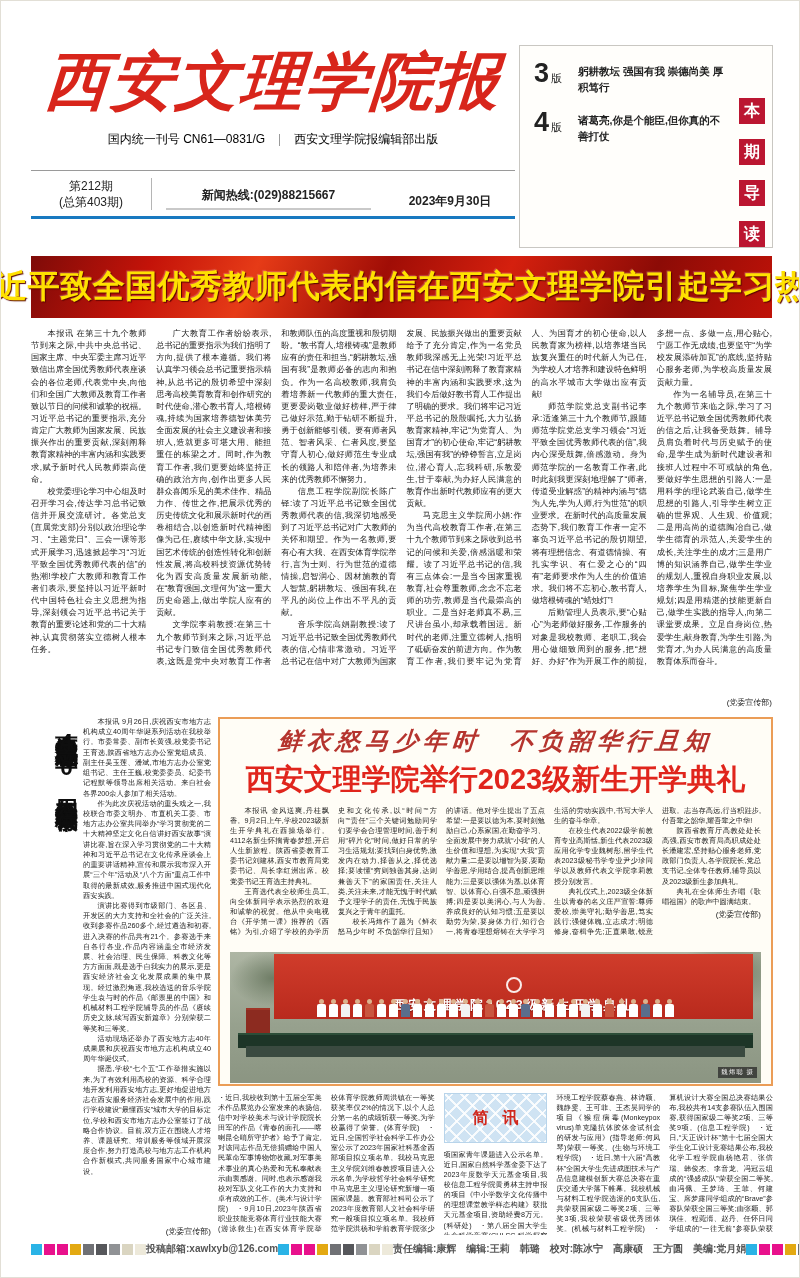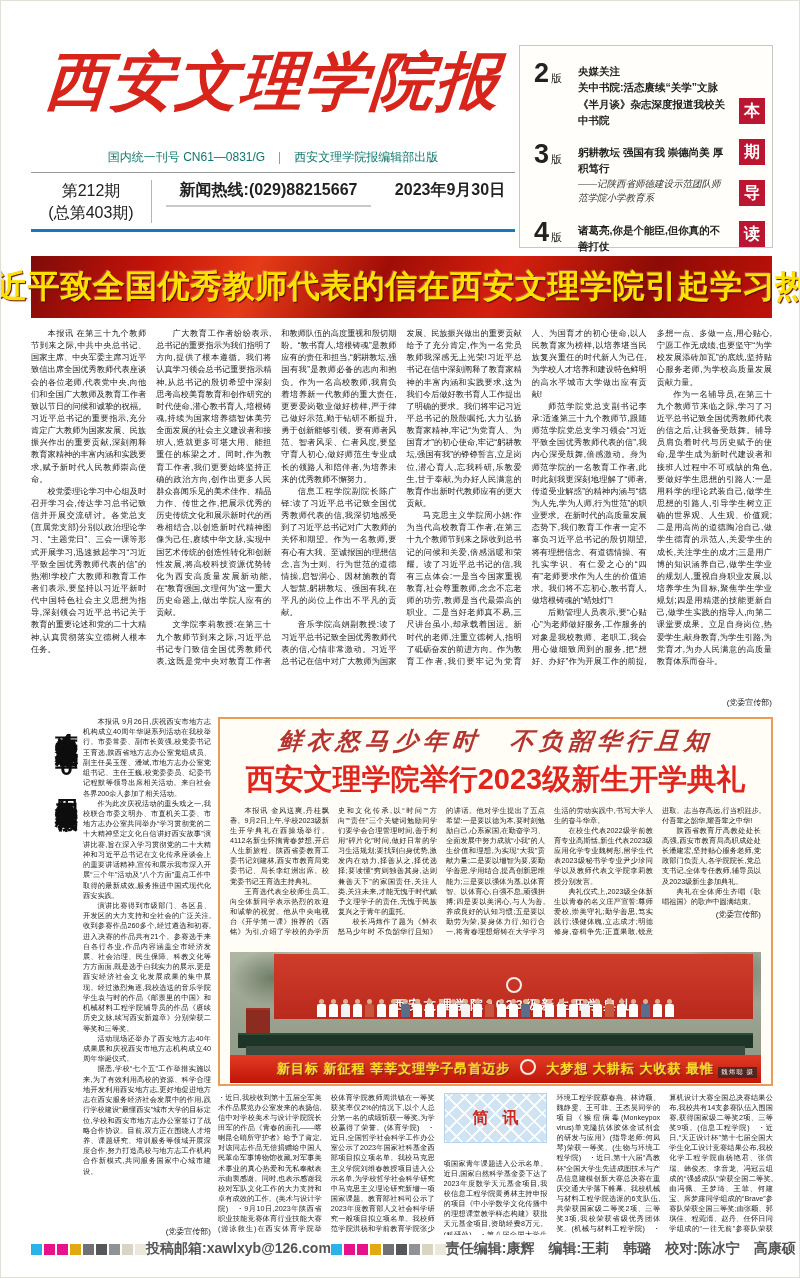--- a/index.html
+++ b/index.html
@@ -3,24 +3,24 @@
 <meta charset="utf-8">
 <style>
   html,body{margin:0;padding:0;background:#f2efe9;}
   .page{position:relative;width:800px;height:1278px;background:#fff;border:1px solid #e2dfd6;
         box-sizing:border-box;overflow:hidden;font-family:"Liberation Sans","DejaVu Sans",sans-serif;color:#222;}
   
   .masthead{position:absolute;left:30px;top:38px;width:484px;}
   .m-title{font-size:63px;font-weight:900;font-style:italic;color:#d8251b;letter-spacing:2px;
            transform:skewX(-4deg);white-space:nowrap;line-height:1.35;text-align:center;}
   .m-pinyin{margin-top:2px;text-align:center;font-size:17px;font-weight:bold;letter-spacing:3px;word-spacing:16px;color:#111;}
-  .m-row1{margin-top:25px;display:flex;justify-content:center;align-items:center;font-size:12px;color:#0f766e;
-          border-bottom:1px solid #9a9a9a;padding-bottom:6px;}
+  .m-row1{margin-top:7px;display:flex;justify-content:center;align-items:center;font-size:12px;color:#000000;
+          border-bottom:1px solid #9a9a9a;padding-bottom:22px;}
   .m-row1 .sep{width:1px;height:12px;background:#9a9a9a;margin:0 14px;}
-  .m-row2{display:flex;align-items:flex-start;font-size:16px;padding:7px 0 6px 0;}
+  .m-row2{display:flex;align-items:flex-end;font-size:12px;padding:7px 0 6px 0;}
   .m-issue{width:120px;text-align:center;border-right:1px solid #b5b5b5;line-height:1.35;}
   .m-hot{flex:1;text-align:center;border-bottom:2px solid #c9c9c9;padding-bottom:4px;margin:0 14px;font-weight:bold;}
   .m-date{width:130px;text-align:center;font-weight:bold;}
   .m-blue{height:3px;background:#1879c0;}
   
   .guide{position:absolute;left:518px;top:44px;width:254px;height:203px;border:1px solid #c9c7c2;
          background:#fffefb;box-sizing:border-box;padding:14px 44px 8px 14px;}
   .g-item{display:flex;margin-bottom:13px;}
   .g-page{width:44px;flex:none;}
   .g-num{font-size:27px;font-weight:bold;color:#222;line-height:1;}
@@ -76,28 +76,28 @@
   .podium{position:absolute;left:16px;top:56px;width:24px;height:34px;background:#8c2b20;border-top:2px solid #a03527;}
   .ph-banner{position:absolute;left:0;right:0;bottom:0;height:28px;background:linear-gradient(#e23b24,#c01508);
      display:flex;align-items:center;justify-content:center;gap:10px;}
   .ph-banner-text{font-size:13px;font-weight:900;color:#ffd91c;letter-spacing:1px;white-space:nowrap;
      text-shadow:0 0 2px rgba(255,255,255,.45),1px 1px 1px #6d0a03;}
   .ph-credit{position:absolute;right:4px;bottom:5px;background:rgba(40,40,40,.75);color:#eee;font-size:6.5px;
      padding:1px 3px;letter-spacing:1px;}
   
   .briefs{position:absolute;left:217px;top:1092px;width:555px;height:142px;display:flex;gap:9px;overflow:hidden;}
   .b-col{flex:1;font-size:7.2px;line-height:1.4;text-align:justify;color:#1c1c1c;overflow:hidden;}
-  .b-badge{height:50px;margin-bottom:16px;background-color:#cfe3f3;border:1px solid #b8d4ea;box-sizing:border-box;
+  .b-badge{height:50px;margin-bottom:7px;background-color:#cfe3f3;border:1px solid #b8d4ea;box-sizing:border-box;
      background-image:repeating-linear-gradient(45deg,rgba(255,255,255,.85) 0 2px,transparent 2px 11px),
                       repeating-linear-gradient(-45deg,rgba(255,255,255,.85) 0 2px,transparent 2px 11px);
      display:flex;align-items:center;justify-content:center;}
   .b-badge span{font-size:16px;font-weight:900;color:#d0281e;letter-spacing:14px;text-indent:14px;}
   
   .footer{position:absolute;left:30px;top:1241px;width:714px;height:14px;display:flex;align-items:center;
-          justify-content:space-between;font-size:14px;color:#4a4a4a;}
+          justify-content:space-between;font-size:10px;color:#4a4a4a;}
   .strip{display:flex;gap:2px;}
   .strip i{width:11px;height:11px;display:block;}
   .f-text{white-space:nowrap;font-weight:bold;color:#555;}
 </style>
 </head>
 <body>
 
 <div class="page">
 
   <div class="masthead">
@@ -114,35 +114,24 @@
       </div>
       <div class="m-hot">新闻热线:(029)88215667</div>
       <div class="m-date">2023年9月30日</div>
     </div>
     <div class="m-blue"></div>
   </div>
 
   <div class="guide">
     <div class="g-item">
       <div class="g-page">
-        <span class="g-num">2</span><span class="g-ban">版</span>
-      </div>
-      <div class="g-lines">
-        <div class="g-line">央媒关注</div>
-        <div class="g-line">关中书院:活态赓续“关学”文脉</div>
-        <div class="g-line">《半月谈》杂志深度报道我校关中书院</div>
-      </div>
-    </div>
-    <div class="g-item">
-      <div class="g-page">
         <span class="g-num">3</span><span class="g-ban">版</span>
       </div>
       <div class="g-lines">
         <div class="g-line">躬耕教坛 强国有我 崇德尚美 厚积笃行</div>
-        <div class="g-line ital">——记陕西省师德建设示范团队师范学院小学教育系</div>
       </div>
     </div>
     <div class="g-item">
       <div class="g-page">
         <span class="g-num">4</span><span class="g-ban">版</span>
       </div>
       <div class="g-lines">
         <div class="g-line">诸葛亮,你是个能臣,但你真的不善打仗</div>
       </div>
     </div>
@@ -157,21 +146,21 @@
   <div class="banner">
     <div class="banner-text">习近平致全国优秀教师代表的信在西安文理学院引起学习热潮</div>
   </div>
 
   <div class="lead">
     <div class="lead-cols">
       <p>本报讯 在第三十九个教师节到来之际,中共中央总书记、国家主席、中央军委主席习近平致信出席全国优秀教师代表座谈会的各位老师,代表党中央,向他们和全国广大教师及教育工作者致以节日的问候和诚挚的祝福。习近平总书记的重要指示,充分肯定广大教师为国家发展、民族振兴作出的重要贡献,深刻阐释教育家精神的丰富内涵和实践要求,赋予新时代人民教师崇高使命。</p>
       <p>校党委理论学习中心组及时召开学习会,传达学习总书记致信并开展交流研讨。各党总支(直属党支部)分别以政治理论学习、“主题党日”、三会一课等形式开展学习,迅速掀起学习“习近平致全国优秀教师代表的信”的热潮!学校广大教师和教育工作者们表示,要坚持以习近平新时代中国特色社会主义思想为指导,深刻领会习近平总书记关于教育的重要论述和党的二十大精神,认真贯彻落实立德树人根本任务。</p>
       <p>广大教育工作者纷纷表示,总书记的重要指示为我们指明了方向,提供了根本遵循。我们将认真学习领会总书记重要指示精神,从总书记的殷切希望中深刻思考高校美育教育和创作研究的时代使命,潜心教书育人,培根铸魂,持续为国家培养德智体美劳全面发展的社会主义建设者和接班人,造就更多可堪大用、能担重任的栋梁之才。同时,作为教育工作者,我们更要始终坚持正确的政治方向,创作出更多人民群众喜闻乐见的美术佳作、精品力作、传世之作,把展示优秀的历史传统文化和展示新时代的画卷相结合,以创造新时代精神图像为己任,赓续中华文脉,实现中国艺术传统的创造性转化和创新性发展,将高校科技资源优势转化为西安高质量发展新动能,在“教育强国,文理何为”这一重大历史命题上,做出学院人应有的贡献。</p>
       <p>文学院李莉教授:在第三十九个教师节到来之际,习近平总书记专门致信全国优秀教师代表,这既是党中央对教育工作者和教师队伍的高度重视和殷切期盼。“教书育人,培根铸魂”是教师应有的责任和担当,“躬耕教坛,强国有我”是教师必备的志向和抱负。作为一名高校教师,我肩负着培养新一代教师的重大责任,更要爱岗敬业做好榜样,严于律己做好示范,勤于钻研不断提升,勇于创新能够引领。要有师者风范、智者风采、仁者风度,要坚守育人初心,做好师范生专业成长的领路人和陪伴者,为培养未来的优秀教师不懈努力。</p>
-      <p>信息工程学院副院长陈广铎:读了习近平总书记致全国优秀教师代表的信,我深切地感受到了习近平总书记对广大教师的关怀和期望。作为一名教师,要有心有大我、至诚报国的理想信念,言为士则、行为世范的道德情操,启智润心、因材施教的育人智慧,躬耕教坛、强国有我,在平凡的岗位上作出不平凡的贡献。</p>
+      <p>信息工程学院副院长陈广铎:读了习近平总书记致全国优秀教师代表的信,我深切地感受到了习近平总书记对广大教师的关怀和期望。作为一名教师,要有心有大我、在西安体育学院举行,言为士则、行为世范的道德情操,启智润心、因材施教的育人智慧,躬耕教坛、强国有我,在平凡的岗位上作出不平凡的贡献。</p>
       <p>音乐学院高娟副教授:读了习近平总书记致全国优秀教师代表的信,心情非常激动。习近平总书记在信中对广大教师为国家发展、民族振兴做出的重要贡献给予了充分肯定,作为一名党员教师我深感无上光荣!习近平总书记在信中深刻阐释了教育家精神的丰富内涵和实践要求,这为我们今后做好教书育人工作提出了明确的要求。我们将牢记习近平总书记的殷殷嘱托,大力弘扬教育家精神,牢记“为党育人、为国育才”的初心使命,牢记“躬耕教坛,强国有我”的铮铮誓言,立足岗位,潜心育人,忘我科研,乐教爱生,甘于奉献,为办好人民满意的教育作出新时代教师应有的更大贡献。</p>
       <p>马克思主义学院周小娟:作为当代高校教育工作者,在第三十九个教师节到来之际收到总书记的问候和关爱,倍感温暖和荣耀。读了习近平总书记的信,我有三点体会:一是当今国家重视教育,社会尊重教师,念念不忘老师的功劳,教师是当代最崇高的职业。二是当好老师真不易,三尺讲台虽小,却承载着国运。新时代的老师,注重立德树人,指明了砥砺奋发的前进方向。作为教育工作者,我们要牢记为党育人、为国育才的初心使命,以人民教育家为榜样,以培养堪当民族复兴重任的时代新人为己任,为学校人才培养和建设特色鲜明的高水平城市大学做出应有贡献!</p>
       <p>师范学院党总支副书记李承:适逢第三十九个教师节,跟随师范学院党总支学习领会“习近平致全国优秀教师代表的信”,我内心深受鼓舞,倍感激动。身为师范学院的一名教育工作者,此时此刻我更深刻地理解了“师者,传道受业解惑”的精神内涵与“德为人先,学为人师,行为世范”的职业要求。在新时代的高质量发展态势下,我们教育工作者一定不辜负习近平总书记的殷切期望,将有理想信念、有道德情操、有扎实学识、有仁爱之心的“四有”老师要求作为人生的价值追求。我们将不忘初心,教书育人,做培根铸魂的“蜡烛灯”!</p>
       <p>后勤管理人员表示,要“心贴心”为老师做好服务,工作服务的对象是我校教师、老职工,我会用心做细致周到的服务,把“想好、办好”作为开展工作的前提,多想一点、多做一点,用心贴心,宁愿工作无成绩,也要坚守“为学校发展添砖加瓦”的底线,坚持贴心服务老师,为学校高质量发展贡献力量。</p>
       <p>作为一名辅导员,在第三十九个教师节来临之际,学习了习近平总书记致全国优秀教师代表的信之后,让我备受鼓舞。辅导员肩负着时代与历史赋予的使命,是学生成为新时代建设者和接班人过程中不可或缺的角色,要做好学生思想的引路人:一是用科学的理论武装自己,做学生思想的引路人,引导学生树立正确的世界观、人生观、价值观;二是用高尚的道德陶冶自己,做学生德育的示范人,关爱学生的成长,关注学生的成才;三是用广博的知识涵养自己,做学生学业的规划人,重视自身职业发展,以培养学生为目标,聚焦学生学业规划;四是用精湛的技能更新自己,做学生实践的指导人,向第二课堂要成果。立足自身岗位,热爱学生,献身教育,为学生引路,为党育才,为办人民满意的高质量教育体系而奋斗。</p>
     </div>
     <div class="byline">(党委宣传部)</div>
   </div>
 
   <div class="anniv">
@@ -294,25 +283,20 @@
           </span><span class="person">
             <i class="p-head"></i>
             <i class="p-body" style="background: rgb(255, 255, 255);"></i>
           </span><span class="person">
             <i class="p-head"></i>
             <i class="p-body" style="background: rgb(255, 255, 255);"></i>
           </span></div>
       <div class="podium"></div>
       <div class="ph-table"></div>
       <div class="ph-stage"></div>
-      <div class="ph-banner">
-        <span class="ph-banner-text">新目标 新征程 莘莘文理学子昂首迈步</span>
-        <span class="emblem"></span>
-        <span class="ph-banner-text">大梦想 大耕耘 大收获 最惟</span>
-      </div>
       <div class="ph-credit">魏炜聪 摄</div>
     </div>
   </div>
 
   <div class="briefs">
     <div class="b-col">・近日,我校收到第十五届全军美术作品展览办公室发来的表扬信,信中对学校美术与设计学院院长田军的作品《青春的面孔——喀喇昆仑哨所守护者》给予了肯定,对该同志作品无偿捐赠给中国人民革命军事博物馆收藏,对军事美术事业的真心热爱和无私奉献表示由衷感谢。同时,也表示感谢我校对军队文化工作的大力支持和卓有成效的工作。(美术与设计学院)　・9月10日,2023年陕西省职业技能竞赛体育行业技能大赛(游泳救生)在西安体育学院举行。我</div>
     <div class="b-col">校体育学院教师周洪镇在一等奖获奖率仅2%的情况下,以个人总分第一名的成绩斩获一等奖,为学校赢得了荣誉。(体育学院)　・近日,全国哲学社会科学工作办公室公示了2023年国家社科基金西部项目拟立项名单。我校马克思主义学院刘维春教授项目进入公示名单,为学校哲学社会科学研究中马克思主义理论研究新增一项国家课题。教育部社科司公示了2023年度教育部人文社会科学研究一般项目拟立项名单。我校师范学院洪杨和学前教育学院张少华的两</div>
     <div class="b-col">
       <div class="b-badge">
         <span>简讯</span>

